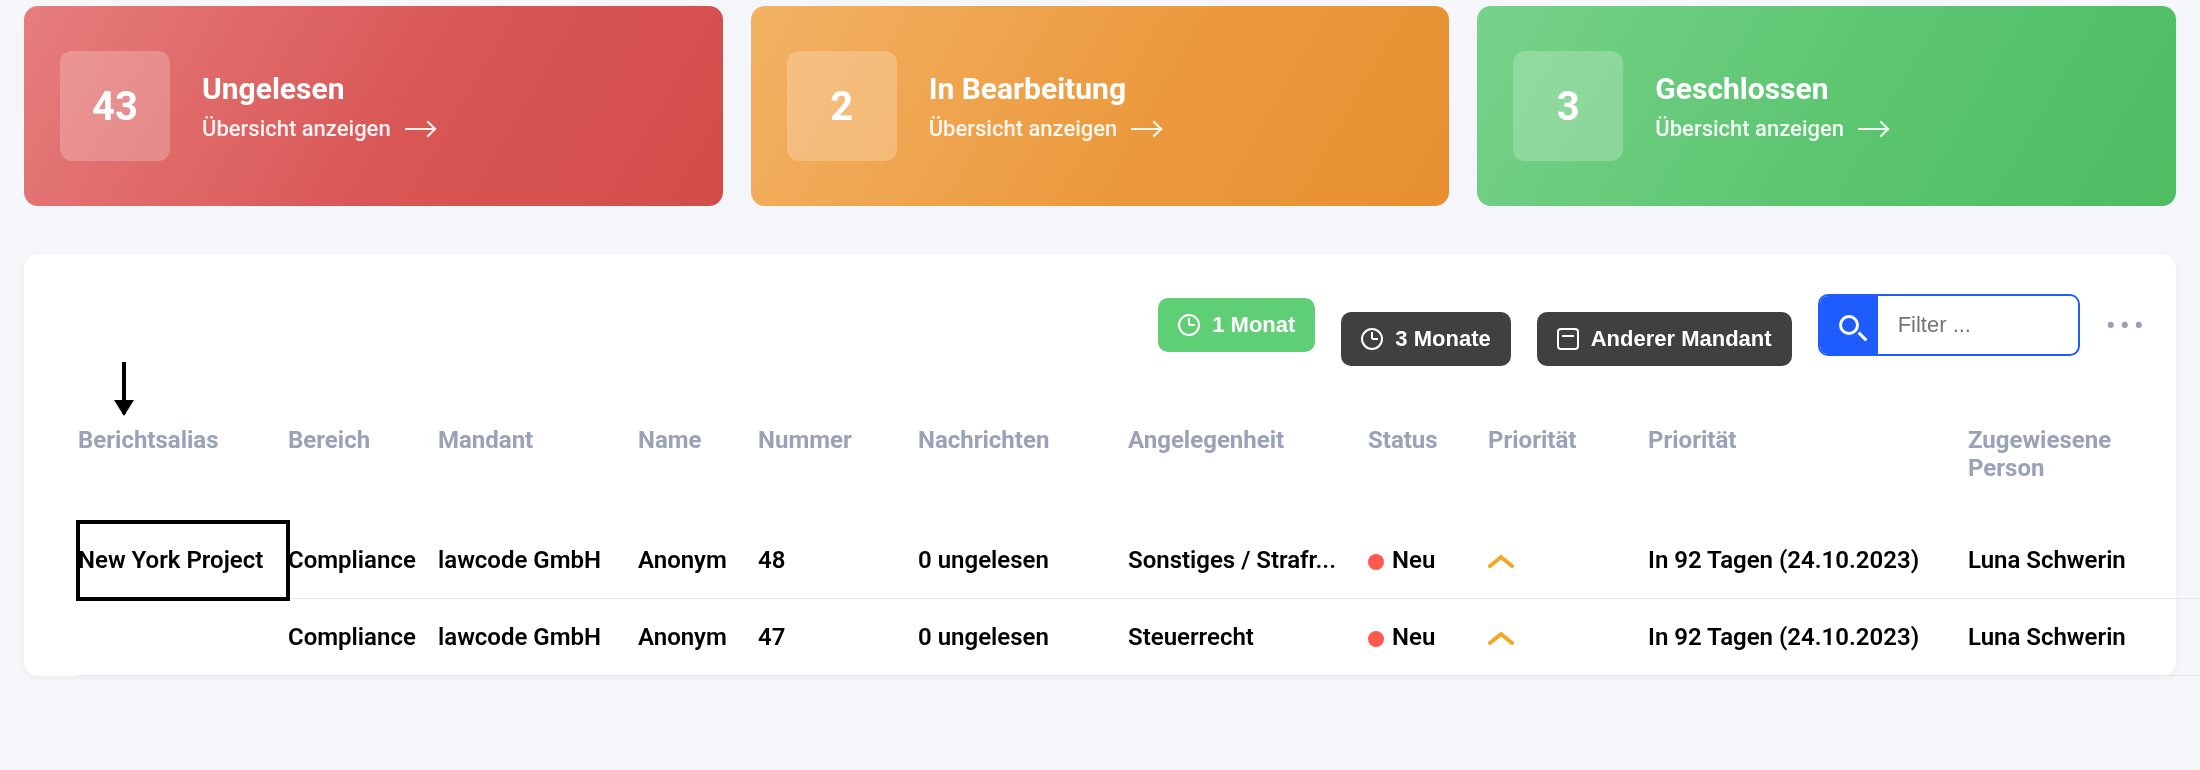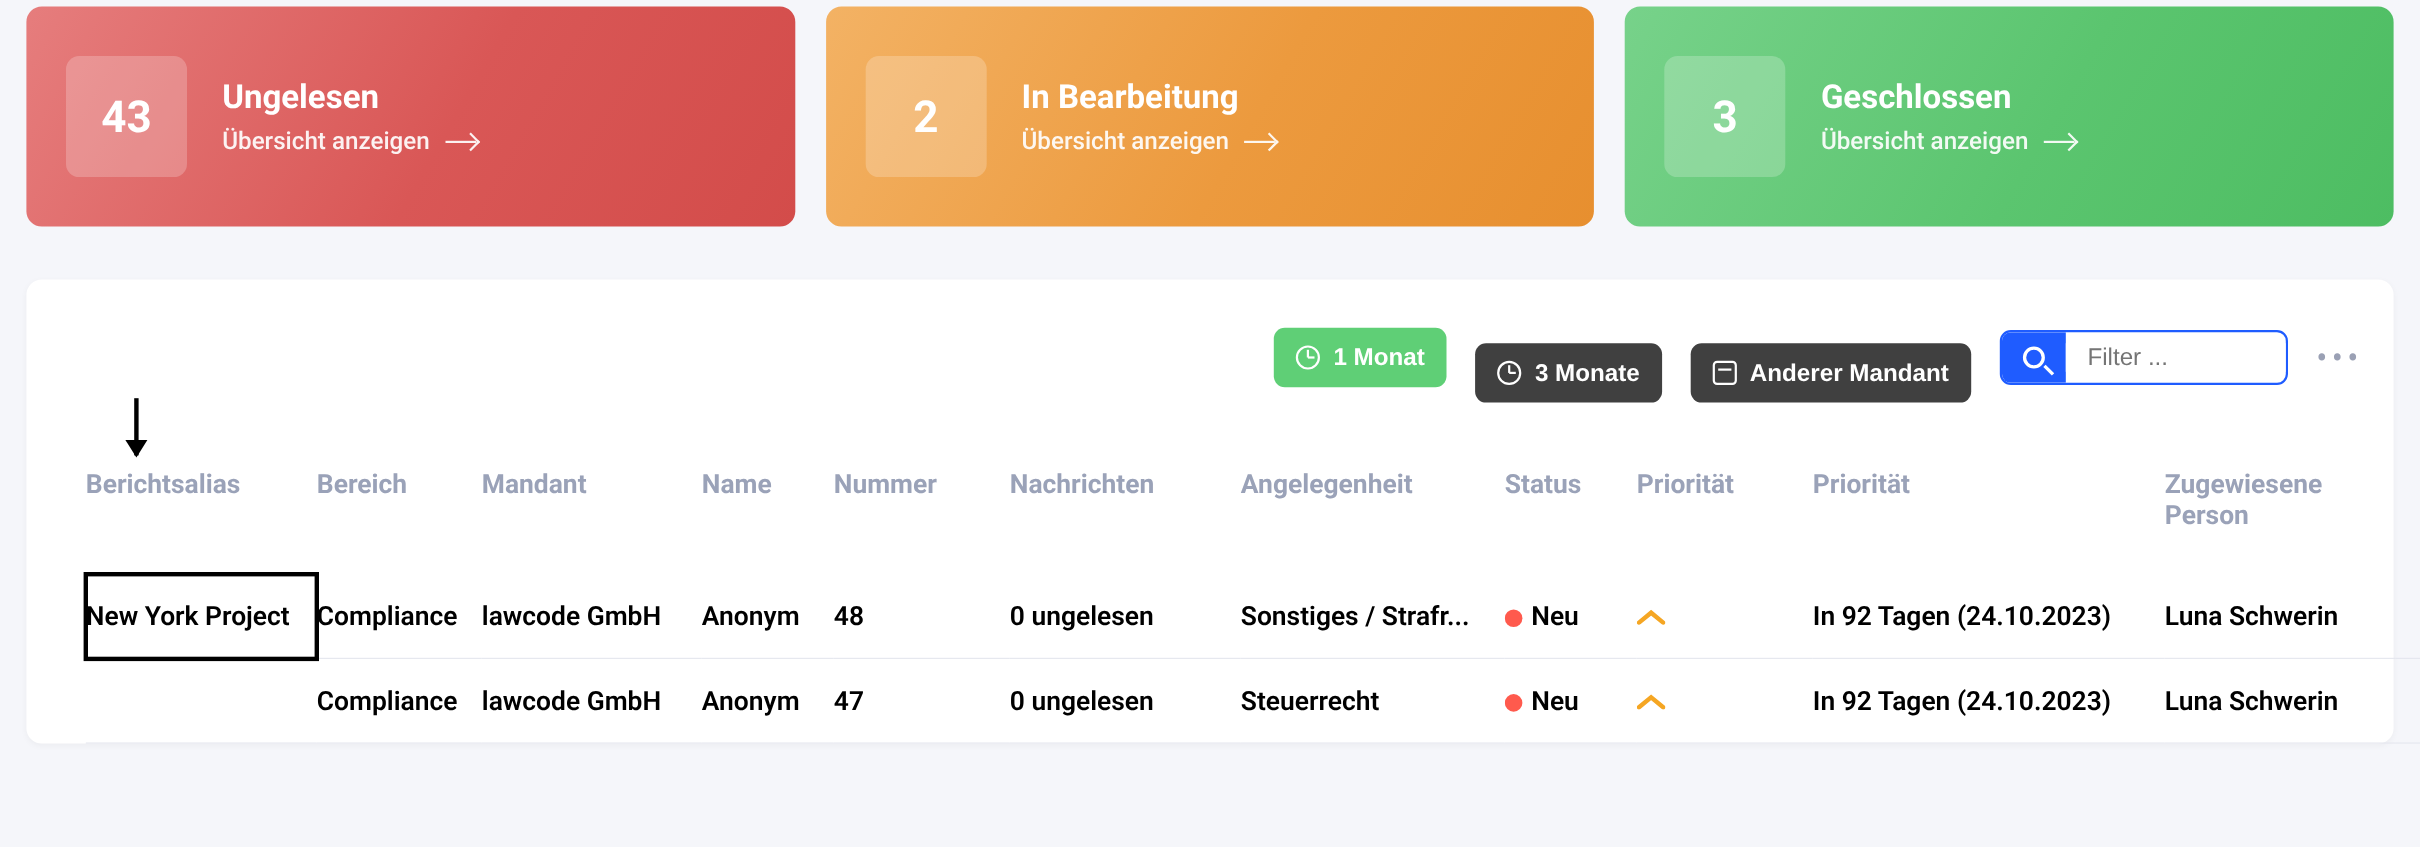--- a/index.html
+++ b/index.html
@@ -87,21 +87,21 @@
   .clock-icon::before{content:"";position:absolute;left:50%;top:50%;width:2px;height:7px;background:#fff;transform-origin:bottom;transform:translate(-50%,-100%);}
   .clock-icon::after {content:"";position:absolute;left:50%;top:50%;width:6px;height:2px;background:#fff;transform:translate(0,-50%);}
   .cal-icon{
     width:22px;height:22px;border:2.5px solid #fff;border-radius:4px;position:relative;display:inline-block;flex-shrink:0;
   }
   .cal-icon::before{content:"";position:absolute;left:3px;right:3px;top:5px;height:2px;background:#fff;}
 
   .search-wrap{
     display:flex; align-items:center;
     border:2.5px solid #1f5cff; border-radius:10px;
-    overflow:hidden; height:50px;
+    overflow:hidden; height:62px;
   }
   .search-btn{
     width:58px; height:100%; background:#1f5cff;
     display:flex;align-items:center;justify-content:center;
     cursor:pointer;
   }
   .mag {
     width:20px;height:20px;border:3px solid #fff;border-radius:50%;position:relative;display:inline-block;
   }
   .mag::after{content:"";position:absolute;width:11px;height:3px;background:#fff;left:15px;top:17px;transform:rotate(45deg);}

